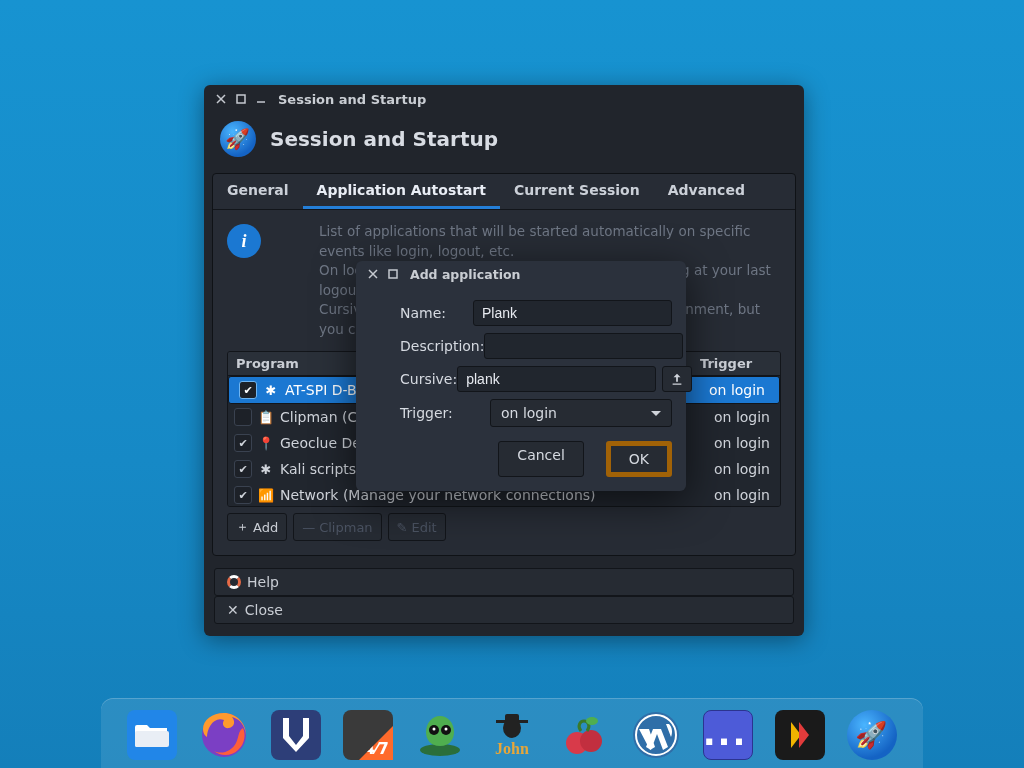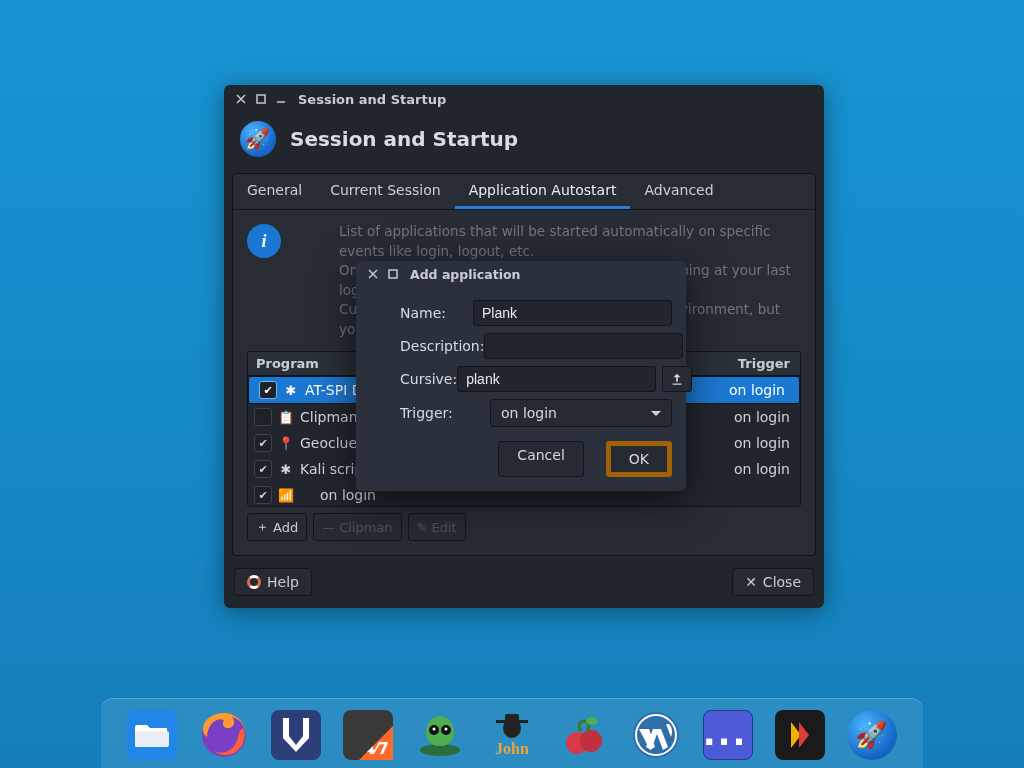--- a/index.html
+++ b/index.html
@@ -1,57 +1,57 @@
 <!DOCTYPE html>
 <html><head>
 <meta charset="utf-8">
 <style>
   html,body{margin:0;padding:0;width:1024px;height:768px;overflow:hidden;font-family:"DejaVu Sans","Noto Sans",sans-serif;font-size:14px;color:#cfd3da;background:linear-gradient(180deg,#1793d1 0%,#1689c6 60%,#147fba 100%);}
   *{box-sizing:border-box;}
 
   
-  .win{position:absolute;left:224px;top:85px;width:600px;border-radius:6px;background:#21252c;box-shadow:0 4px 24px rgba(0,0,0,.4);}
+  .win{position:absolute;left:204px;top:85px;width:600px;border-radius:6px;background:#21252c;box-shadow:0 4px 24px rgba(0,0,0,.4);}
   .titlebar{height:28px;display:flex;align-items:center;color:#c9cdd3;font-weight:600;font-size:13px;}
   .winbtns{display:flex;gap:6px;margin:0 10px;}
   .wbtn{width:14px;height:14px;display:flex;align-items:center;justify-content:center;color:#c5c9d0;}
   .wbtn svg{width:10px;height:10px;}
   .hdr{display:flex;align-items:center;gap:14px;padding:8px 16px 16px;}
   .rocket{width:36px;height:36px;border-radius:50%;background:radial-gradient(circle at 35% 30%,#4ab5ff 0%,#1463c4 70%);display:flex;align-items:center;justify-content:center;}
   .rocket span{font-size:20px;}
   .hdr h1{margin:0;font-size:20px;font-weight:700;color:#d8dce3;}
 
   .tabbox{margin:0 8px;border:1px solid #0f1216;border-radius:4px;background:#272c35;}
   .tabs{display:flex;border-bottom:1px solid #12151a;}
-  .tab{padding:8px 14px;color:#cbd0d8;font-weight:400;cursor:pointer;}
+  .tab{padding:8px 14px;color:#cbd0d8;font-weight:700;cursor:pointer;}
   .tab.active{color:#e9edf5;border-bottom:3px solid #247fd8;}
 
   .panel{padding:12px 14px 14px;}
   .info{display:flex;gap:10px;color:#6e7684;font-size:13.5px;line-height:1.45;}
   .info-icon{flex:none;width:34px;height:34px;border-radius:50%;background:#1b78d2;color:#fff;display:flex;align-items:center;justify-content:center;font-family:Georgia,serif;font-style:italic;font-weight:700;font-size:18px;margin-top:2px;}
 
   .table{margin-top:12px;border:1px solid #12151a;border-radius:3px;overflow:hidden;}
   .thead{display:flex;background:#2a3039;color:#c9cdd4;font-weight:600;font-size:13px;border-bottom:1px solid #12151a;}
   .th-prog{flex:1;padding:4px 8px;}
-  .th-trig{width:90px;text-align:right;padding:4px 10px;}
+  .th-trig{width:90px;text-align:left;padding:4px 10px;}
   .tbody{height:130px;overflow:hidden;background:#21262e;}
   .row{display:flex;align-items:center;height:26px;padding:0 6px;font-size:14px;}
   .row.sel{background:#1b78d2;color:#fff;}
   .row .chk{width:18px;height:18px;flex:none;margin-right:6px;display:flex;align-items:center;justify-content:center;border:1px solid #3a4250;border-radius:3px;background:#1d2128;}
   .row.sel .chk{border-color:#6fb5f2;}
   .row .chk.checked::after{content:"✔";font-size:11px;color:#cfd3da;}
   .row.sel .chk.checked::after{color:#fff;}
   .row .ico{width:16px;text-align:center;margin-right:6px;font-size:13px;}
   .row .name{flex:1;white-space:nowrap;overflow:hidden;text-overflow:ellipsis;}
   .row .trig{width:80px;text-align:right;padding-right:4px;}
 
   .tlbar{display:flex;gap:6px;padding:6px 0 0;}
   .tbtn{display:flex;align-items:center;gap:4px;padding:4px 8px;border:1px solid #12151a;border-radius:3px;background:#262b33;color:#c9cdd4;font-size:13px;cursor:pointer;}
   .tbtn.disabled{color:#4b5362;cursor:default;}
 
-  .footer{display:flex;justify-content:space-between;padding:12px 10px;}
+  .footer{display:flex;justify-content:space-between;padding:12px 10px;flex-direction:column;}
   .fbtn{display:flex;align-items:center;gap:6px;padding:5px 12px;border:1px solid #12151a;border-radius:3px;background:#262b33;color:#c9cdd4;font-size:14px;cursor:pointer;}
   .fbtn .x{font-weight:700;}
   .lifering{width:14px;height:14px;border:3px solid #e66a46;border-radius:50%;border-top-color:#fff;border-bottom-color:#fff;}
 
   
   .dlg{position:absolute;left:356px;top:261px;width:330px;border-radius:6px;background:#2b313c;box-shadow:0 10px 40px rgba(0,0,0,.6);color:#d6dae1;}
   .dlg .titlebar{height:26px;font-size:12.5px;}
   .dlg .body{padding:6px 14px 14px;margin-left:30px;}
   .frow{display:flex;align-items:center;margin:7px 0;}
   .frow label{width:90px;font-size:14px;color:#d6dae1;}
@@ -98,22 +98,22 @@
   <div class="hdr">
     <div class="rocket">
         <span>🚀</span>
       </div>
     <h1>Session and Startup</h1>
   </div>
 
   <div class="tabbox">
     <div class="tabs">
       <div class="tab">General</div>
+      <div class="tab active">Application Autostart</div>
       <div class="tab">Current Session</div>
-      <div class="tab active">Application Autostart</div>
       <div class="tab">Advanced</div>
     </div>
 
     <div class="panel">
       <div class="info">
         <div class="info-icon">i</div>
         <div style="white-space:pre-line;margin-left:48px;">List of applications that will be started automatically on specific events like login, logout, etc.
 On login additionally all applications that were running at your last logout will be started.
 Cursive applications belong to another desktop environment, but you can still enable them here.</div>
       </div>
@@ -144,20 +144,21 @@
             </div>
             <div class="row">
               <span class="chk checked"></span>
               <span class="ico">✱</span>
               <span class="name">Kali scripts</span>
               <span class="trig">on login</span>
             </div>
             <div class="row">
               <span class="chk checked"></span>
               <span class="ico">📶</span>
+              <span class="name">Network (Manage your network connections)</span>
               <span class="trig">on login</span>
             </div>
           </div>
       </div>
 
       <div class="tlbar">
         <div class="tbtn">
             <span>＋</span>
             <span>Add</span>
           </div>

